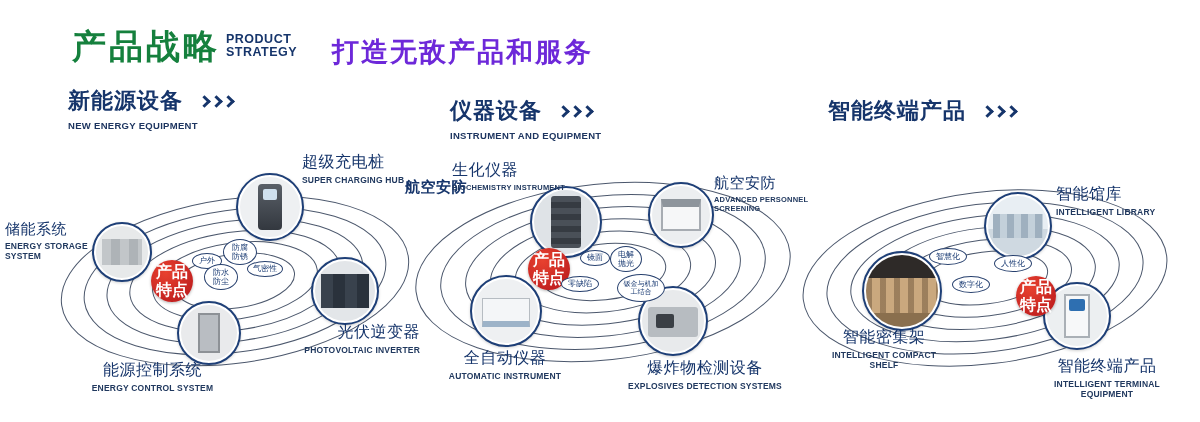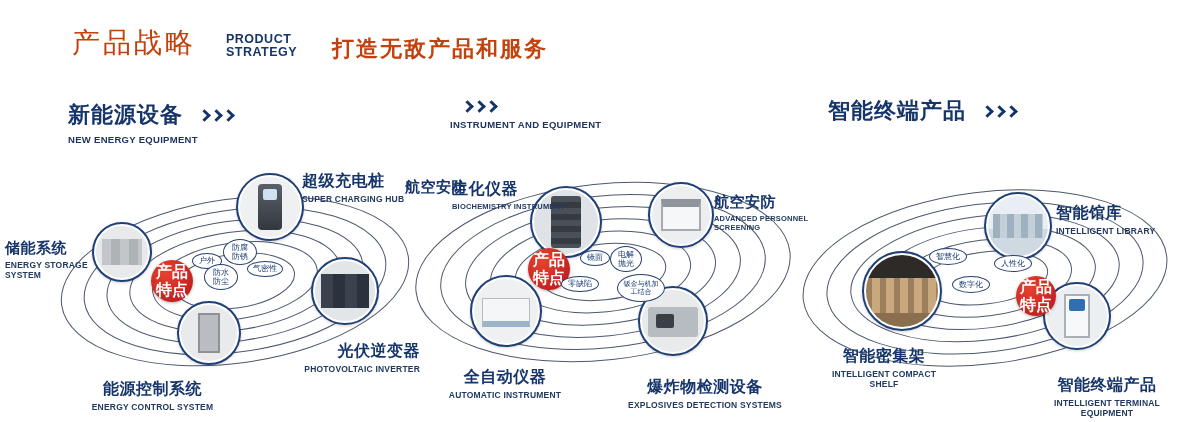--- a/index.html
+++ b/index.html
@@ -1,25 +1,25 @@
 <!DOCTYPE html>
 <html><head>
 <meta charset="utf-8">
 <style>
   html,body{margin:0;padding:0;background:#fff;}
   .stage{position:relative;width:1200px;height:422px;background:#ffffff;overflow:hidden;
          font-family:"Liberation Sans", sans-serif;}
 
   
-  .brand-title{position:absolute;left:72px;top:24px;font-size:28px;font-weight:normal;
-               color:#c2410c;letter-spacing:3px;}
+  .brand-title{position:absolute;left:72px;top:24px;font-size:34px;font-weight:bold;
+               color:#15803d;letter-spacing:3px;}
   .brand-sub{position:absolute;left:226px;top:33px;font-size:12.5px;font-weight:bold;
              color:#16356b;line-height:13px;letter-spacing:.5px;}
-  .slogan{position:absolute;left:332px;top:34px;font-size:22px;font-weight:bold;
-          color:#c2410c;letter-spacing:2px;}
+  .slogan{position:absolute;left:332px;top:34px;font-size:27px;font-weight:bold;
+          color:#6d28d9;letter-spacing:2px;}
 
   
   .sec-title{position:absolute;color:#16356b;white-space:nowrap;}
   .sec-title .zh{font-size:22px;font-weight:bold;letter-spacing:1px;vertical-align:middle;}
   .sec-title .en{font-size:9.5px;font-weight:bold;margin-top:4px;letter-spacing:.3px;color:#1d3560;}
   .chevrons{display:inline-block;margin-left:10px;vertical-align:middle;}
   .chevrons i{display:inline-block;width:6px;height:6px;border-top:3px solid #16356b;
               border-right:3px solid #16356b;transform:rotate(45deg);margin-left:3px;}
 
   
@@ -51,21 +51,21 @@
   .m-library{background:linear-gradient(180deg,#e8eef3 0 55%,#cfd9e1 55%);}
   .m-library::before{left:8%;top:30%;width:84%;height:40%;background:repeating-linear-gradient(90deg,#9fb0bf 0 7px,#c3d0da 7px 14px);}
   .m-shelf{background:linear-gradient(180deg,#2e2a28 0 32%,#caa87e 32% 80%,#8a6f4e 80%);}
   .m-shelf::before{left:0;top:32%;width:100%;height:48%;background:repeating-linear-gradient(90deg,rgba(70,50,30,.35) 0 6px,rgba(0,0,0,0) 6px 14px);}
   .m-terminal{background:#eceff1;}
   .m-terminal::before{left:28%;top:14%;width:44%;height:72%;background:#f7f8f9;border:2px solid #aab0b6;box-sizing:border-box;}
   .m-terminal::after{content:"";position:absolute;left:36%;top:22%;width:28%;height:20%;background:#2e6fb1;border-radius:2px;}
 
   
   .plabel{position:absolute;color:#16356b;}
-  .plabel .zh{font-size:16px;font-weight:bold;display:block;letter-spacing:.5px;margin-top:19px;}
+  .plabel .zh{font-size:16px;font-weight:normal;display:block;letter-spacing:.5px;}
   .plabel .en{font-size:8.5px;font-weight:bold;letter-spacing:.2px;color:#21395f;margin-top:2px;display:block;}
   .side-label{position:absolute;color:#16356b;font-size:15px;font-weight:bold;letter-spacing:.5px;}
 
   
   .badge{position:absolute;border-radius:50%;background:radial-gradient(circle at 35% 30%,#e8412f,#b5161b);
          color:#fff;display:flex;align-items:center;justify-content:center;
          box-shadow:0 1px 3px rgba(0,0,0,.3);}
   .badge span{display:block;width:2.2em;text-align:center;font-size:16px;font-weight:bold;line-height:1.15;}
 
   
@@ -81,21 +81,21 @@
 
 <div class="stage">
 
   <div class="brand-title">产品战略</div>
   <div class="brand-sub">
     <div>PRODUCT</div>
     <div>STRATEGY</div>
   </div>
   <div class="slogan">打造无敌产品和服务</div>
 
-  <div class="sec-title" style="left:68px;top:100px">
+  <div class="sec-title" style="left:68px;top:86px">
     <span class="zh">新能源设备</span>
     <span class="chevrons"><i></i><i></i><i></i></span>
     <div class="en">NEW ENERGY EQUIPMENT</div>
   </div>
 
   <svg class="orbit" style="left:55px;top:193px" width="360" height="175" viewBox="0 0 360 175">
     <g transform="rotate(-8 180 88)">
       <ellipse cx="180" cy="88" rx="175" ry="82"></ellipse>
       <ellipse cx="180" cy="88" rx="152" ry="71"></ellipse>
       <ellipse cx="180" cy="88" rx="129" ry="60"></ellipse>
@@ -145,20 +145,21 @@
     <span style="width:2em">防腐防锈</span>
     </div>
   <div class="bubble small" style="left:247px;top:261px;width:36px;height:16px">
     <span>气密性</span>
     </div>
   <div class="bubble small" style="left:204px;top:264px;width:34px;height:26px">
     <span style="width:2em">防水防尘</span>
     </div>
 
   <div class="sec-title" style="left:450px;top:96px">
+    <span class="zh">仪器设备</span>
     <span class="chevrons"><i></i><i></i><i></i></span>
     <div class="en">INSTRUMENT AND EQUIPMENT</div>
   </div>
 
   <svg class="orbit" style="left:408px;top:180px" width="390" height="185" viewBox="0 0 390 185">
     <g transform="rotate(-6 195 92)">
       <ellipse cx="195" cy="92" rx="188" ry="88"></ellipse>
       <ellipse cx="195" cy="92" rx="163" ry="76"></ellipse>
       <ellipse cx="195" cy="92" rx="138" ry="64"></ellipse>
       <ellipse cx="195" cy="92" rx="113" ry="52"></ellipse>

